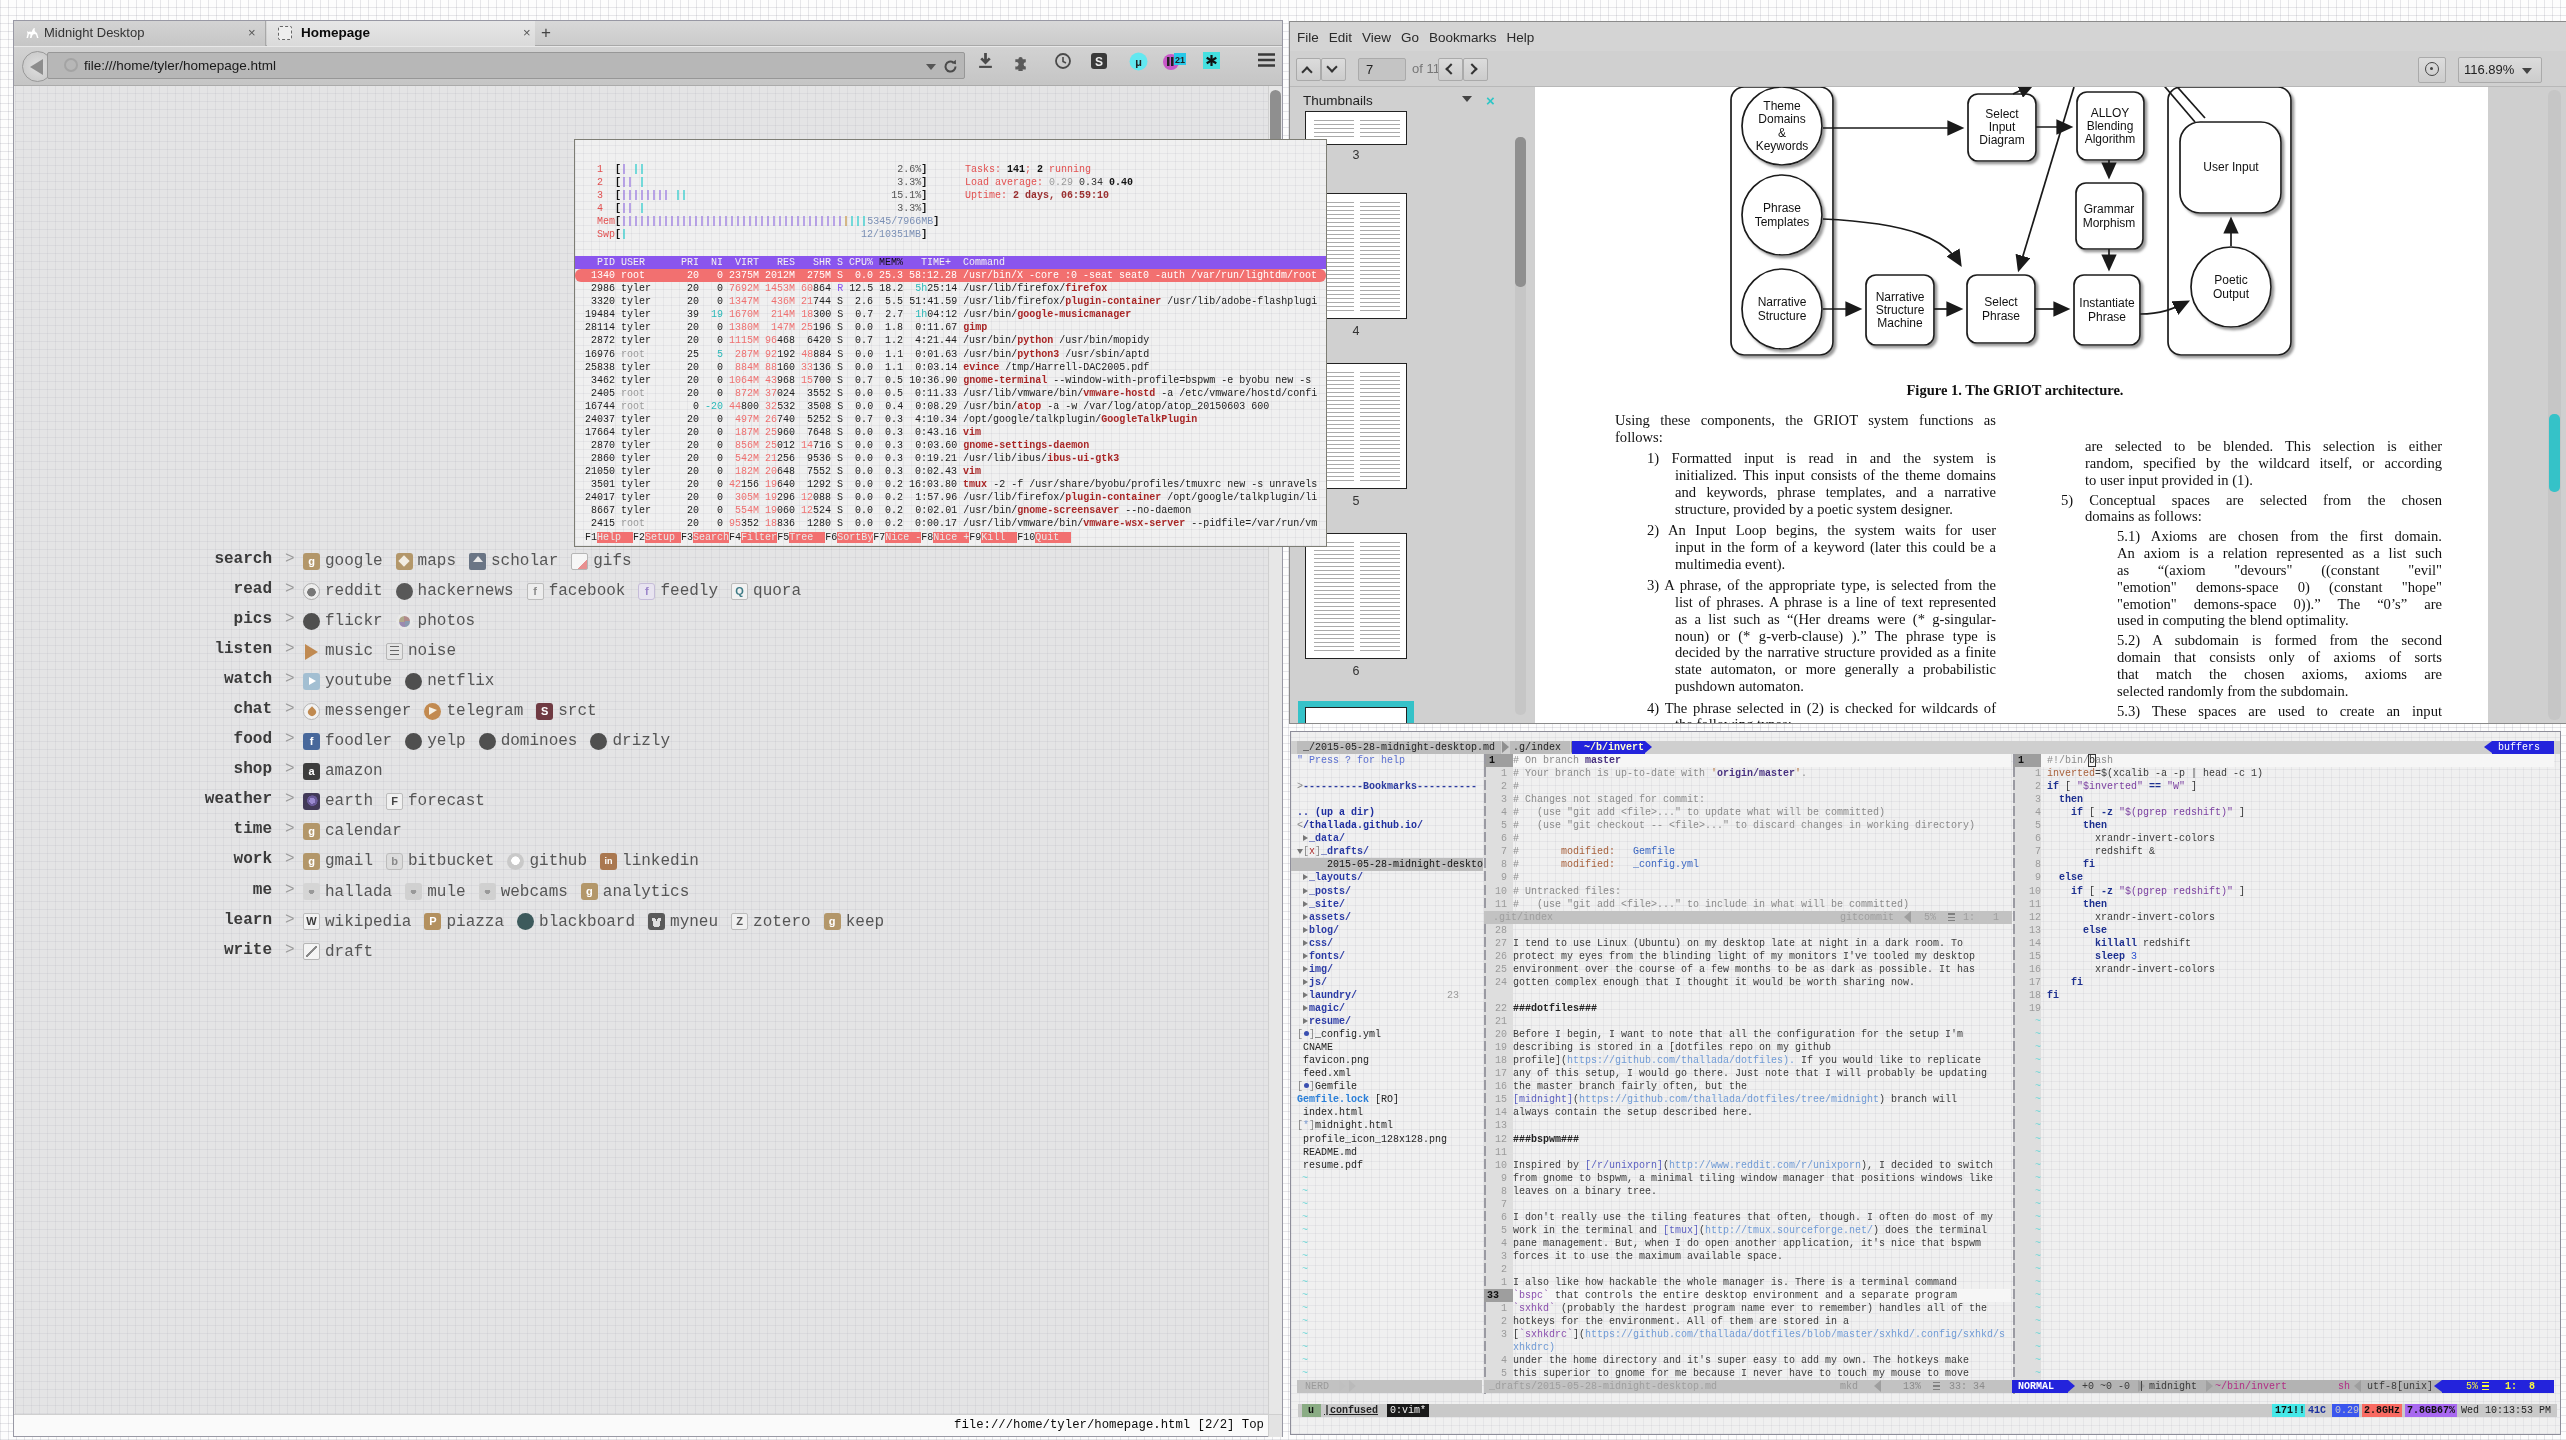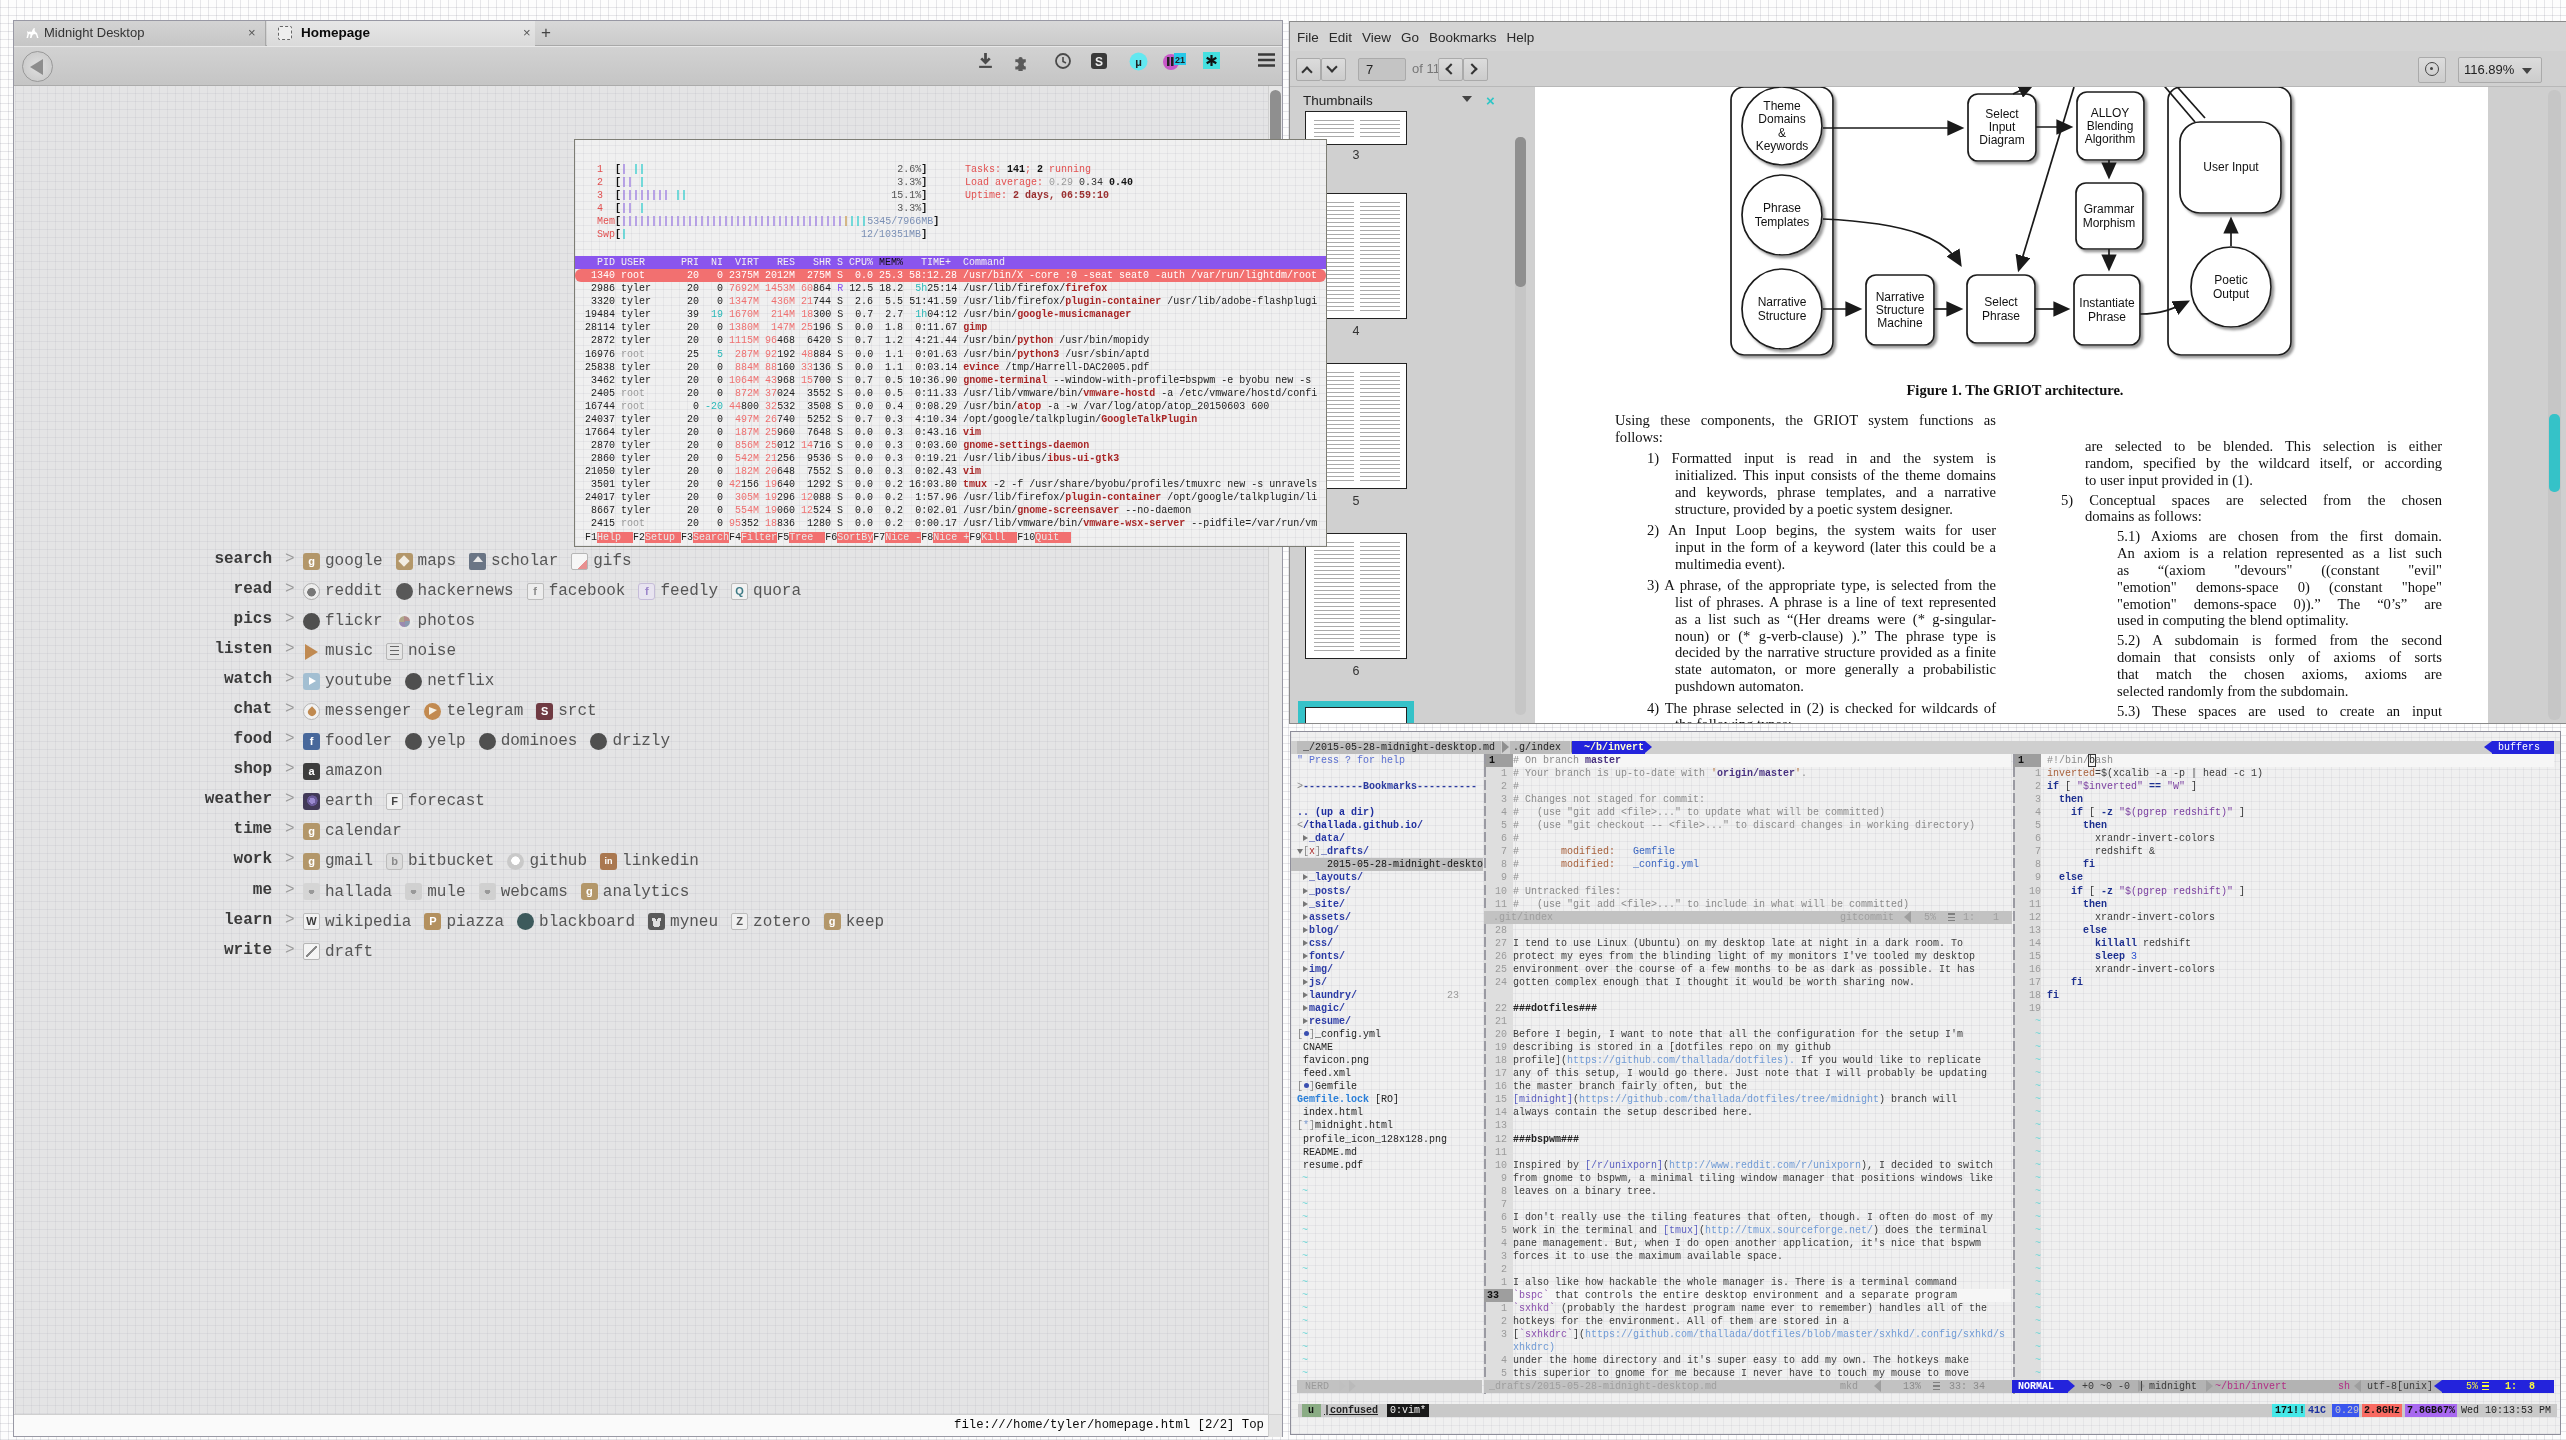--- a/index.html
+++ b/index.html
@@ -203,20 +203,29 @@
       </div>
     <div class="fftab" id="fftab2">
         <span id="tab2ico"></span>
         <span class="ttl">Homepage</span>
         <span class="cls">×</span>
       </div>
     <div id="ff-plus">+</div>
   </div>
   <div id="ff-navbar">
     <div id="ff-back"></div>
+    <div id="ff-url">
+      <div class="circ"></div>
+      <div class="utext">file:///home/tyler/homepage.html</div>
+      <div class="caret"></div>
+      <svg class="reload" style="position:absolute;right:6px;top:6px" width="15" height="15" viewBox="0 0 15 15">
+          <path d="M12.5 7.5 a5 5 0 1 1 -2.2-4.1" fill="none" stroke="#4a4a4a" stroke-width="2"></path>
+          <path d="M12.8 0.8 L13 5.2 L8.8 4.2 z" fill="#4a4a4a"></path>
+        </svg>
+    </div>
   </div>
 
 <div class="ffico" style="left:963px"><svg width="17" height="17" viewBox="0 0 16 16">
         <path d="M8 1 v8 M4 6 l4 4 l4-4" stroke="#4a4a4a" stroke-width="2.6" fill="none"></path>
         <path d="M2 13 h12 v2 h-12 z" fill="#4a4a4a"></path>
       </svg></div>
 <div class="ffico" style="left:998px"><svg width="19" height="19" viewBox="0 0 20 20">
         <path d="M3.5 7.5 h3.2 a2.3 2.3 0 1 1 4.6 0 h3.2 v3.2 a2.3 2.3 0 1 0 0 4.6 v3.2 h-3.4 a2.3 2.3 0 1 1 -4.2 0 h-3.4 v-3.6 a2.3 2.3 0 1 0 0 -4 z" fill="#5a5a5a"></path>
       </svg></div>
 <div class="ffico" style="left:1040px"><svg width="18" height="18" viewBox="0 0 18 18">

